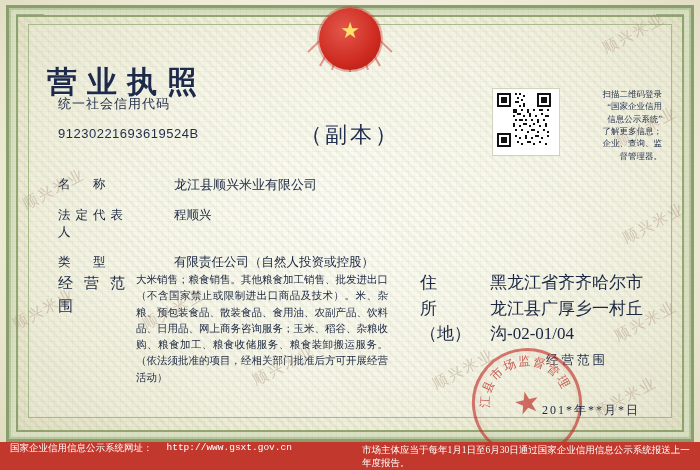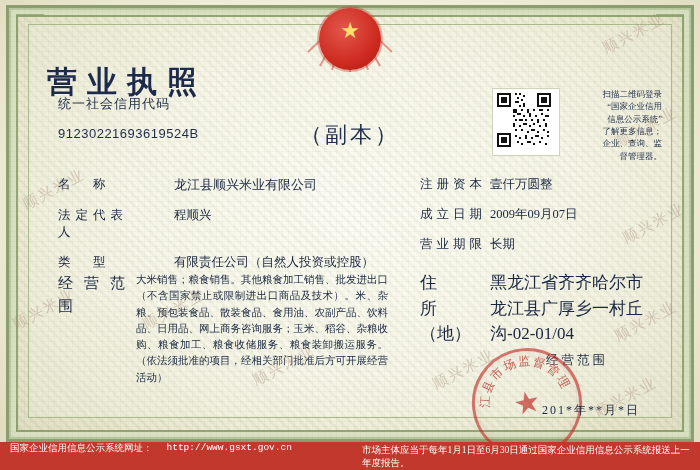--- a/index.html
+++ b/index.html
@@ -285,34 +285,20 @@
       <div class="k">类　型</div>
       <div class="v">有限责任公司（自然人投资或控股）</div>
     </div>
   </div>
 
   <div class="scope">
     <div class="k">经营范围</div>
     <div class="body">大米销售；粮食销售。其他粮食加工销售、批发进出口（不含国家禁止或限制进出口商品及技术）。米、杂粮、预包装食品、散装食品、食用油、农副产品、饮料品、日用品、网上商务咨询服务；玉米、稻谷、杂粮收购、粮食加工、粮食收储服务、粮食装卸搬运服务。（依法须批准的项目，经相关部门批准后方可开展经营活动）</div>
   </div>
 
-  <div class="rfields">
-    <div class="rrow">
-      <div class="k">注册资本</div>
-      <div class="v">壹仟万圆整</div>
-    </div>
-    <div class="rrow">
-      <div class="k">成立日期</div>
-      <div class="v">2009年09月07日</div>
-    </div>
-    <div class="rrow">
-      <div class="k">营业期限</div>
-      <div class="v">长期</div>
-    </div>
-  </div>
 
   <div class="addr">
     <div class="k" style="white-space:pre-line;letter-spacing:0;">住　所
 （地）</div>
     <div style="flex:1;padding-left:42px;">黑龙江省齐齐哈尔市龙江县广厚乡一村丘沟-02-01/04</div>
   </div>
 
   <div class="authority">经营范围</div>
 
   <div class="seal">

